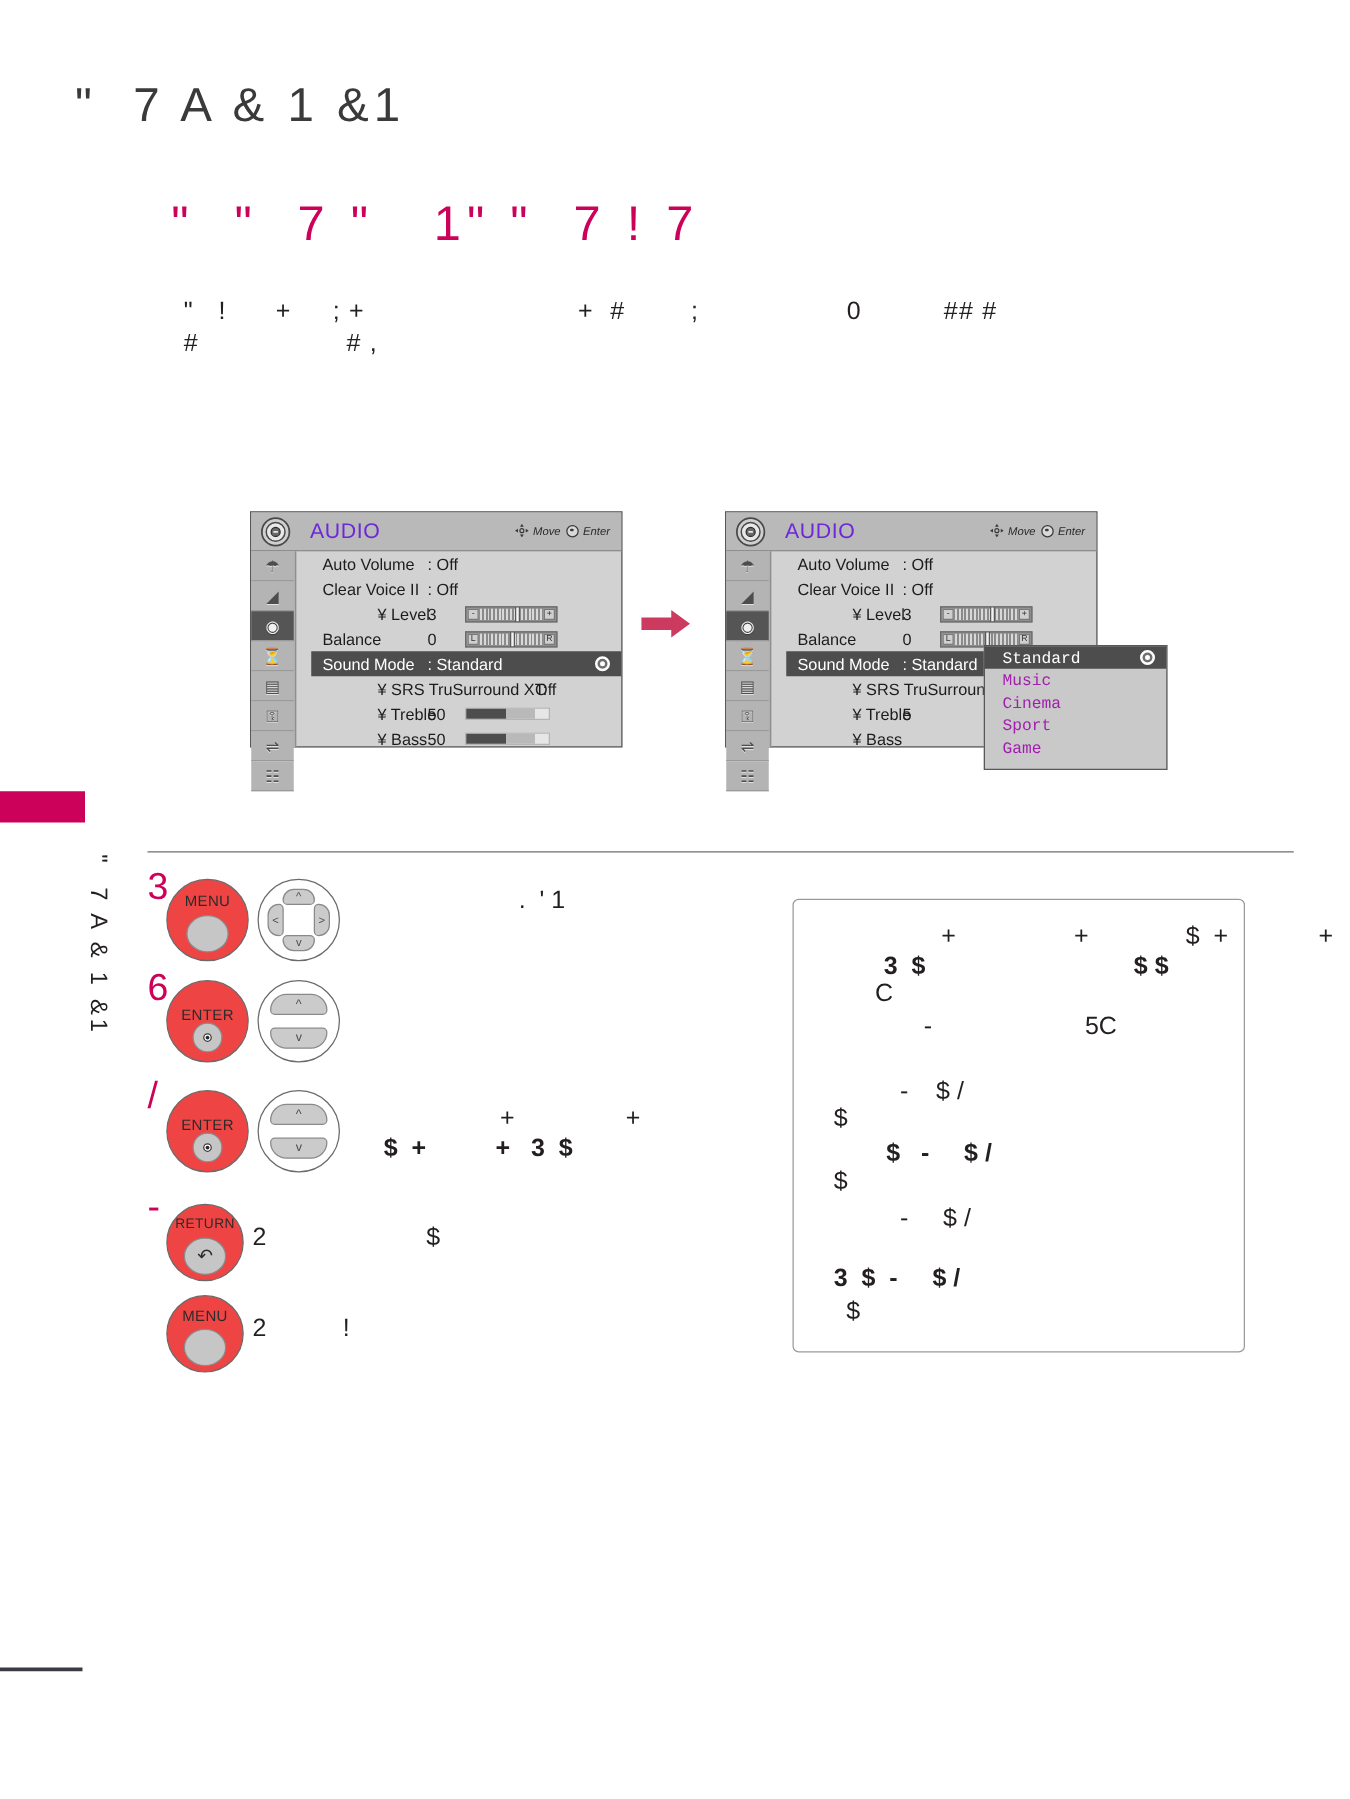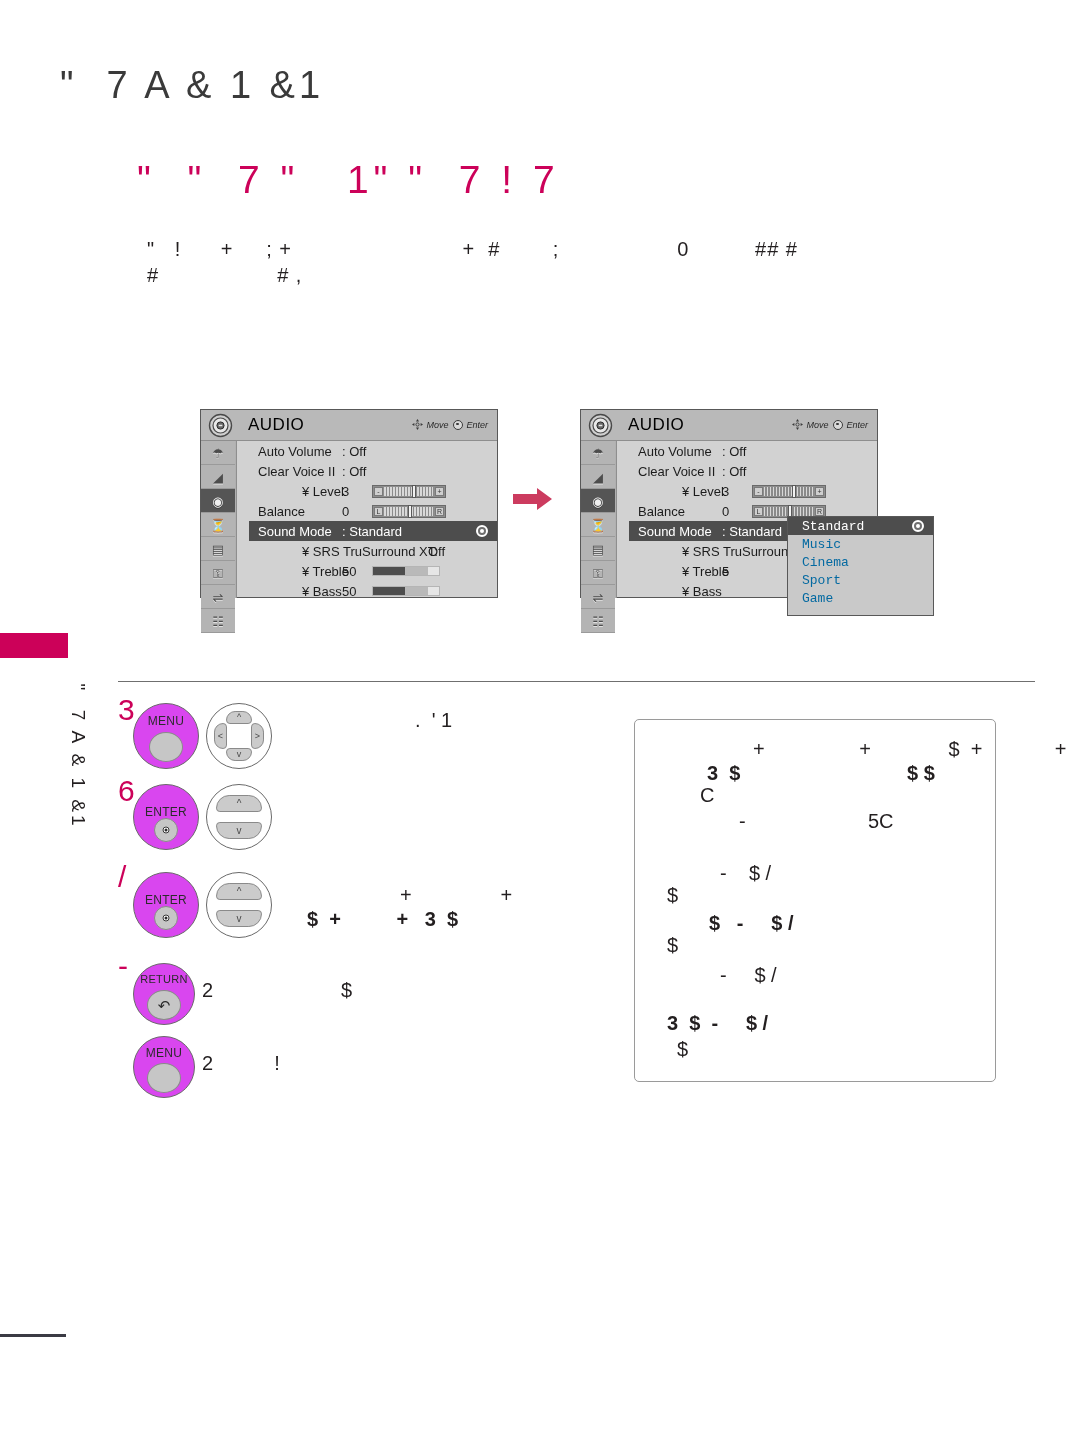--- a/index.html
+++ b/index.html
@@ -116,21 +116,21 @@
     left: 7px;
     top: 3px;
     width: 25px;
     height: 25px;
   }
   .osd-title {
     position: absolute;
     left: 47px;
     top: 5px;
     font-size: 17px;
-    color: #000000;
+    color: #6d28d9;
     letter-spacing: 0.5px;
   }
   .osd-hint {
     position: absolute;
     right: 9px;
     top: 9px;
     font-size: 9px;
     color: #2a2a2a;
     display: flex;
     align-items: center;
@@ -315,21 +315,21 @@
     box-sizing: border-box;
     padding: 0;
     font-family: Liberation Mono, monospace;
   }
   .dd-item {
     height: 18px;
     display: flex;
     align-items: center;
     padding-left: 14px;
     font-size: 13px;
-    color: #0369a1;
+    color: #a21caf;
     position: relative;
   }
   .dd-item.sel {
     background: #4d4d4d;
     color: #ffffff;
   }
 
   
   .red-arrow {
     position: absolute;
@@ -347,21 +347,21 @@
     position: absolute;
     font-size: 30px;
     color: #cc0159;
     font-weight: 400;
     line-height: 1;
   }
   .btn-circle {
     position: absolute;
     border-radius: 50%;
     border: 1.6px solid #6a6a6a;
-    background: #d946ef;
+    background: #ef4444;
     box-sizing: border-box;
   }
   .btn-label {
     position: absolute;
     left: 0; right: 0;
     text-align: center;
     font-size: 12px;
     letter-spacing: 0.3px;
     color: #2b2b2b;
   }

